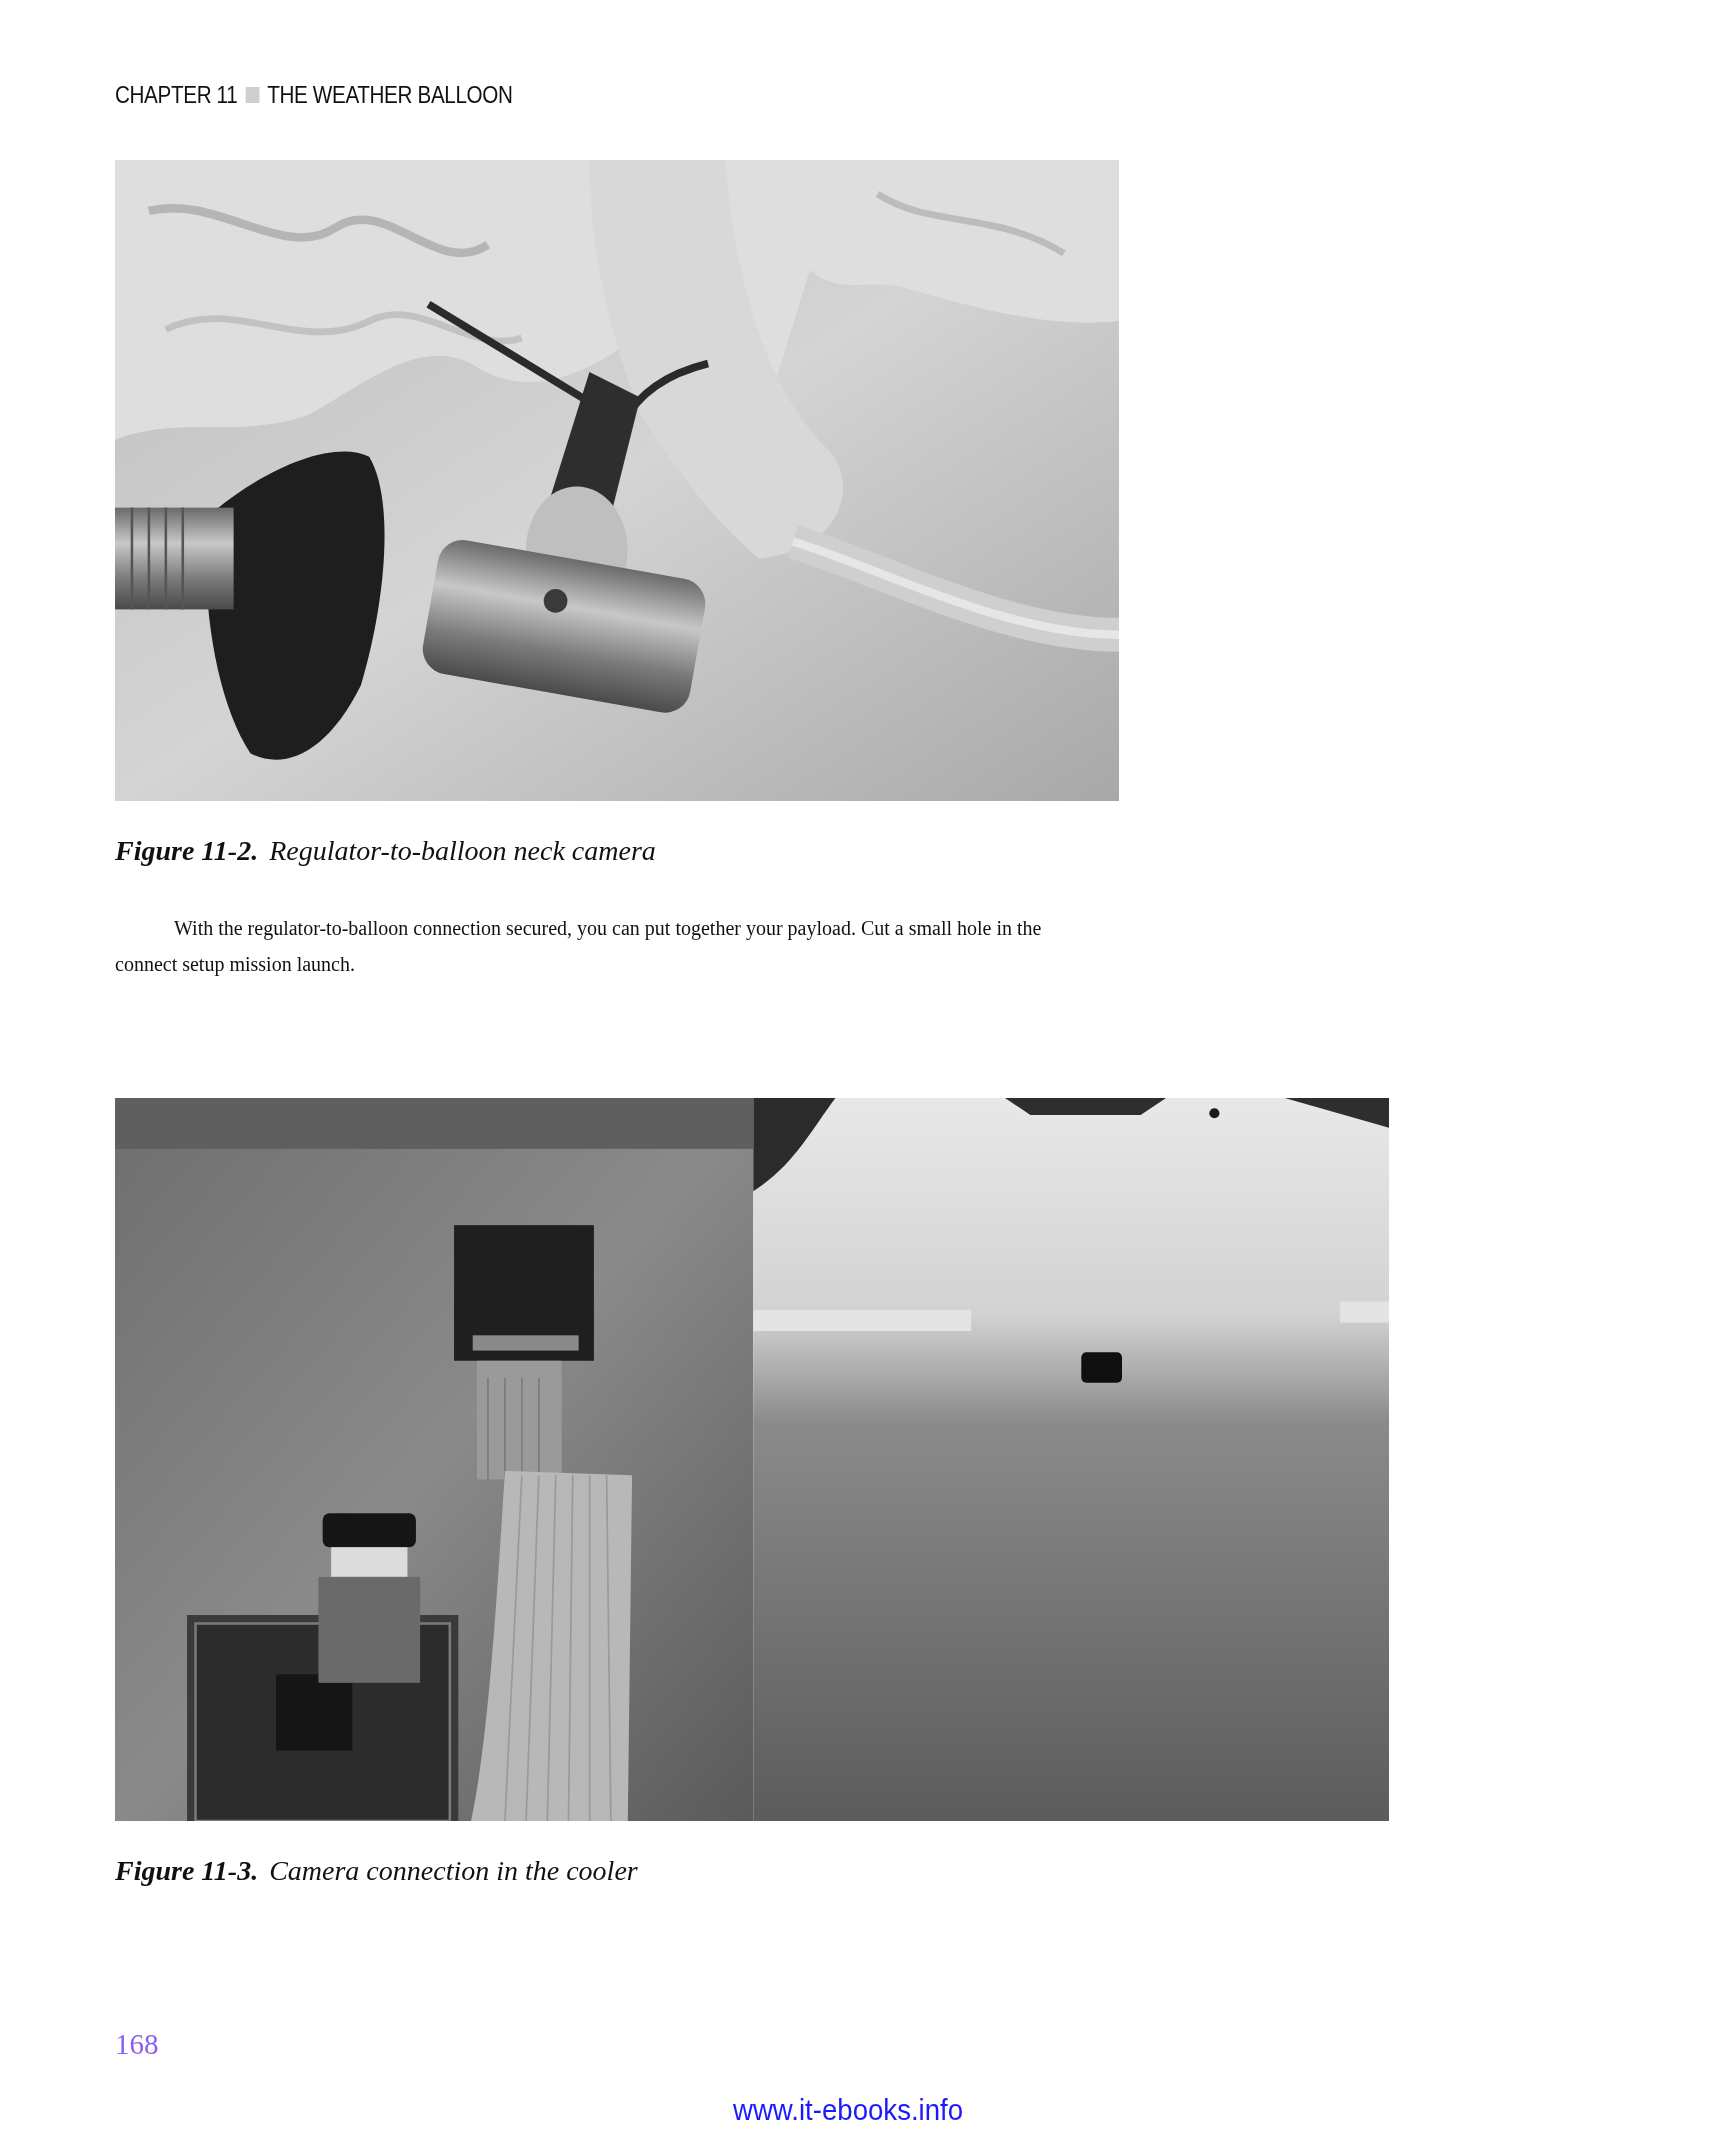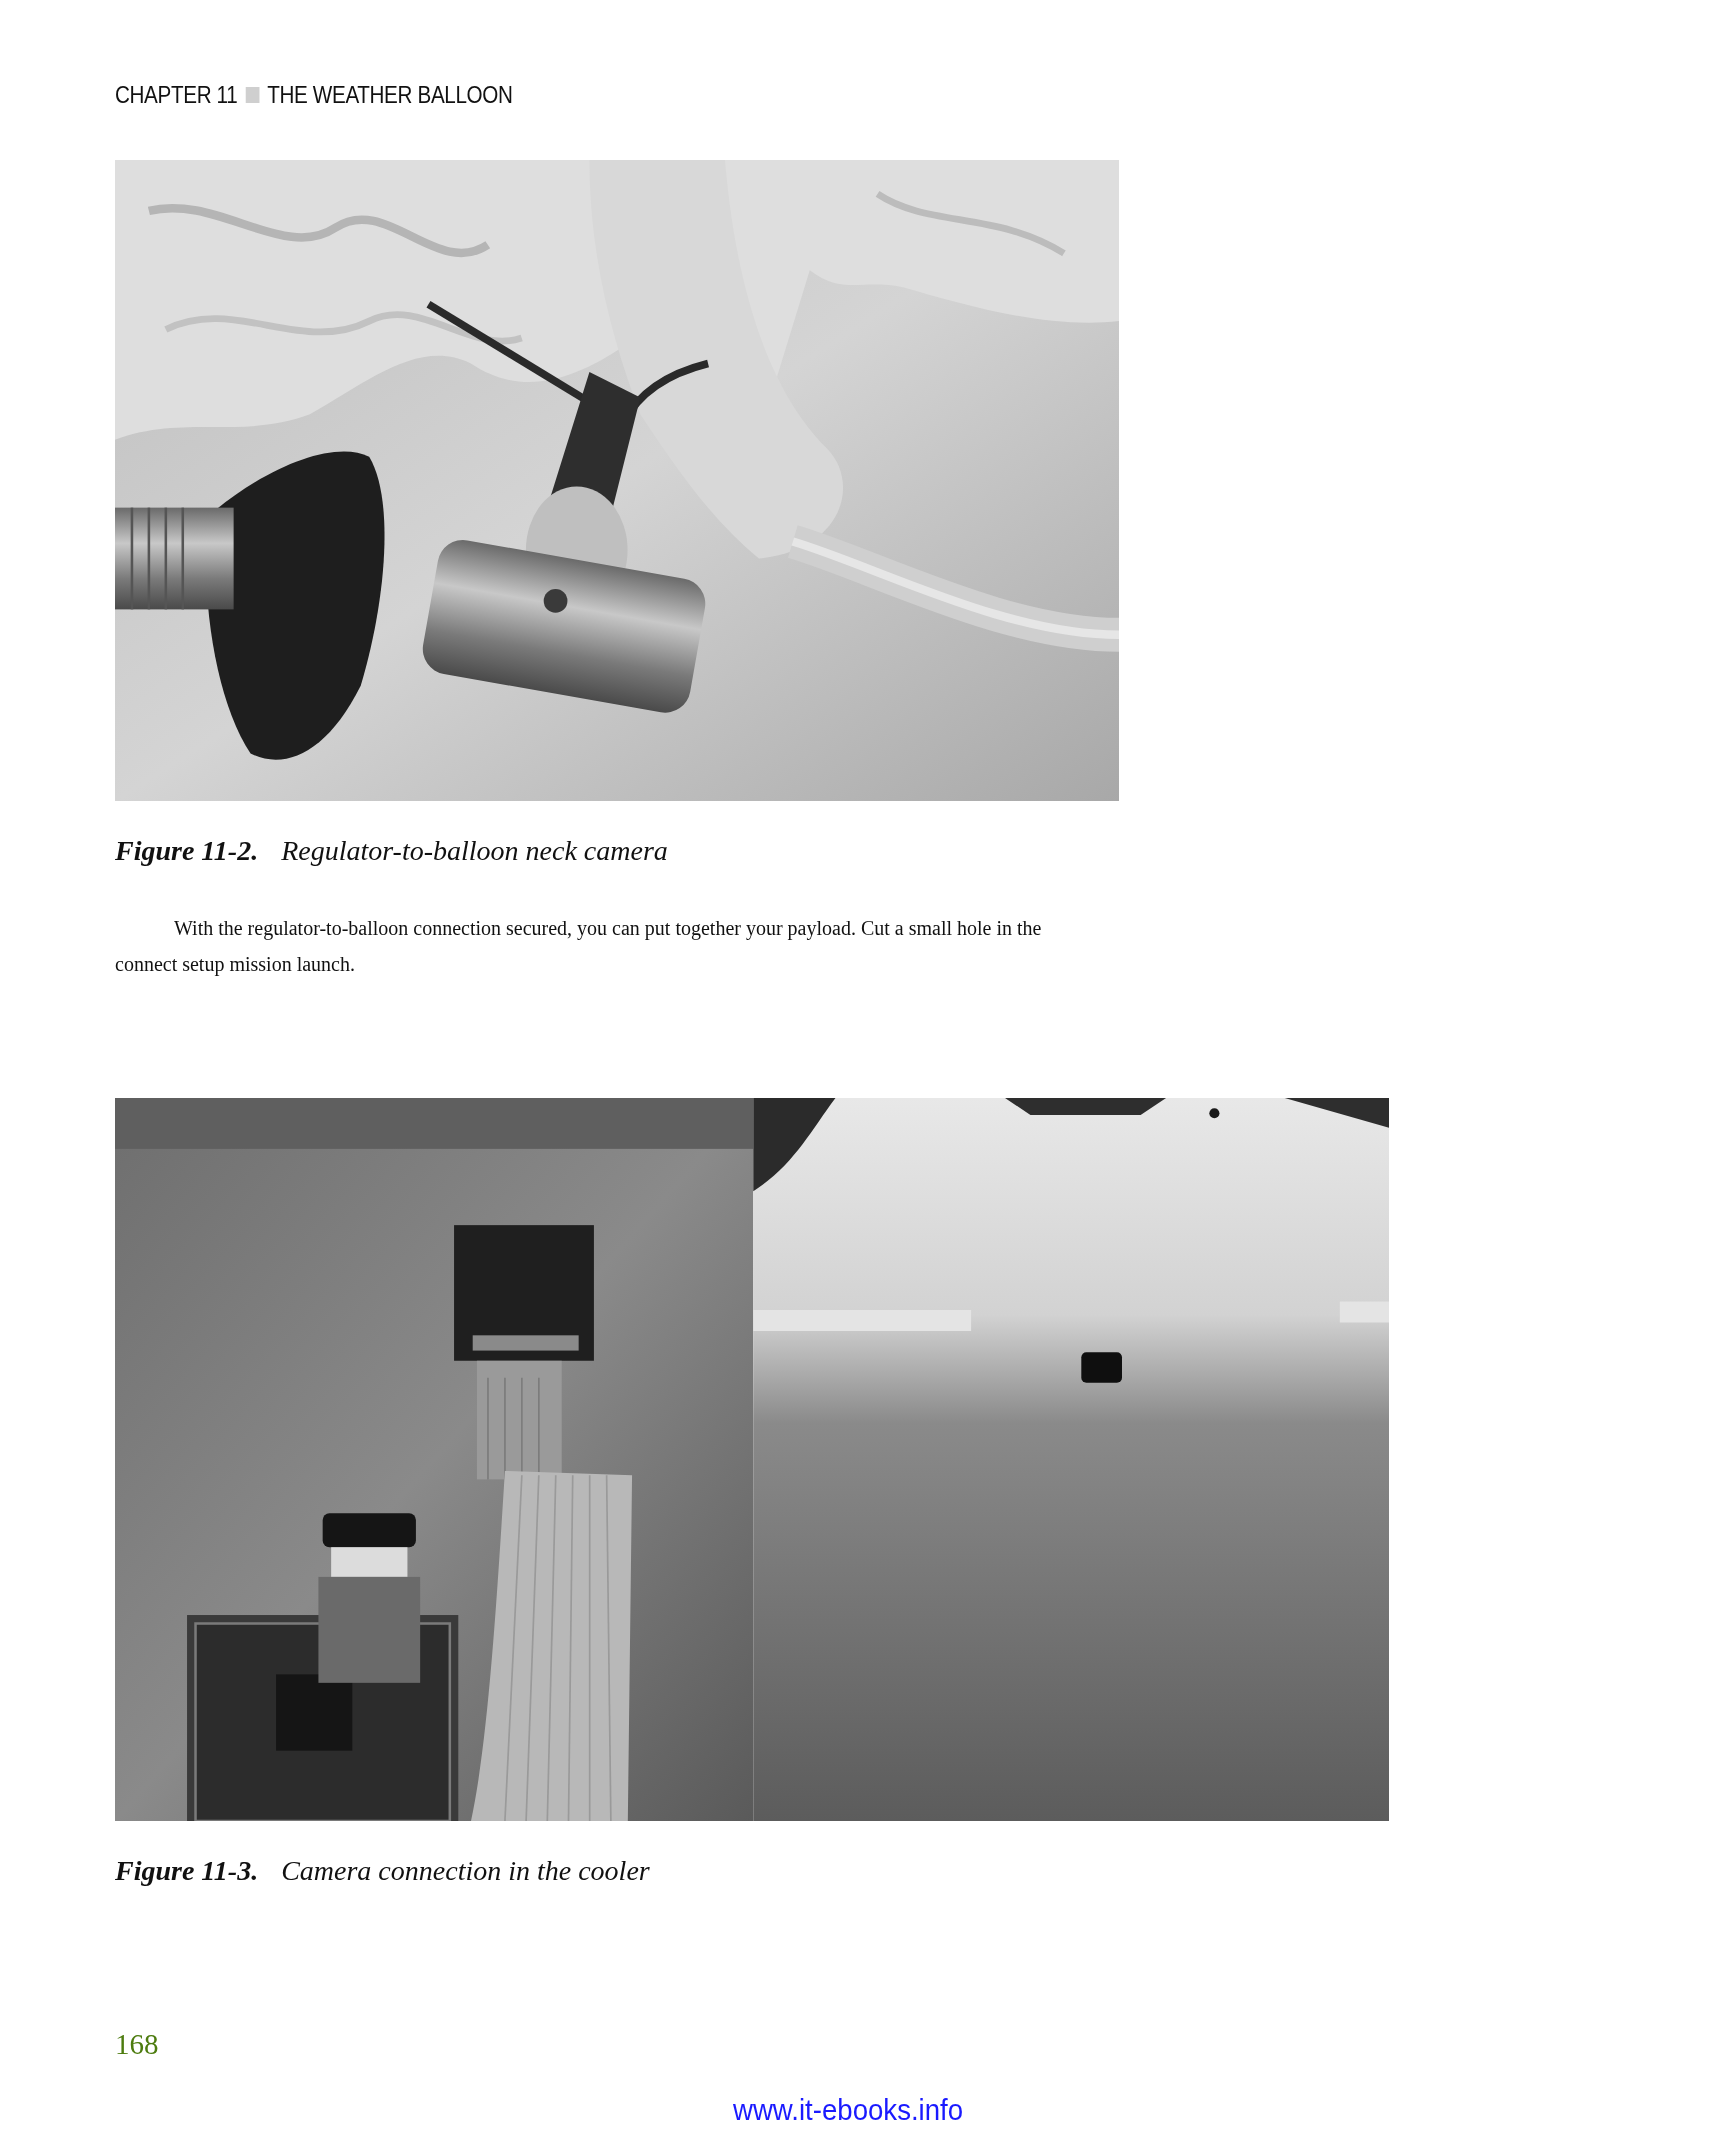--- a/index.html
+++ b/index.html
@@ -13,33 +13,33 @@
     .running-head .sep { display: inline-block; width: 16px; height: 16px; background: #cfcfcf; margin: 0 8.5px 0 10.2px; }
     .figure { position: absolute; overflow: hidden; }
     .figure svg { display: block; width: 100%; height: 100%; }
     #fig1 { left: 115px; top: 160px; width: 1004px; height: 641px; }
     #fig2 { left: 115px; top: 1098px; width: 1274px; height: 723px; }
     .caption {
       position: absolute; left: 115px;
       font-family: "Liberation Serif", serif; font-size: 28px; font-style: italic; color: #111;
       white-space: nowrap;
     }
-    .caption .num { font-weight: bold; margin-right: 23px; font-style: italic; }
+    .caption .num { font-weight: bold; margin-right: 11px; font-style: italic; }
     #cap1 { top: 835px; }
     #cap2 { top: 1855px; }
     .body-text {
       position: absolute; left: 115px; top: 910px; width: 1407px;
       font-family: "Liberation Serif", serif; font-size: 20px; line-height: 36px; color: #111;
     }
     .body-text .line { display: block; white-space: nowrap; }
     .body-text .line.indent { padding-left: 59px; }
     .xref { color: #555; }
     .page-number {
       position: absolute; left: 115px; top: 2028px;
-      font-family: "Liberation Serif", serif; font-size: 29px; color: #4d7c0f;
+      font-family: "Liberation Serif", serif; font-size: 29px; color: #8b5cf6;
     }
     .watermark {
       position: absolute; left: 733px; top: 2093px;
       font-family: "Liberation Sans", sans-serif; font-size: 30px; color: #1a1aff;
       text-decoration: none; transform: scaleX(0.92); transform-origin: left top;
     }
   </style>
 </head>
 <body>
 

